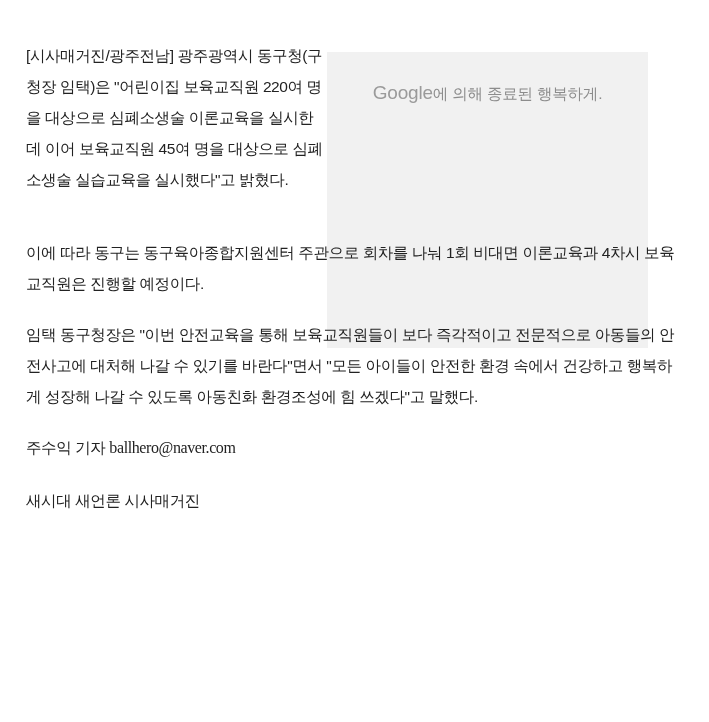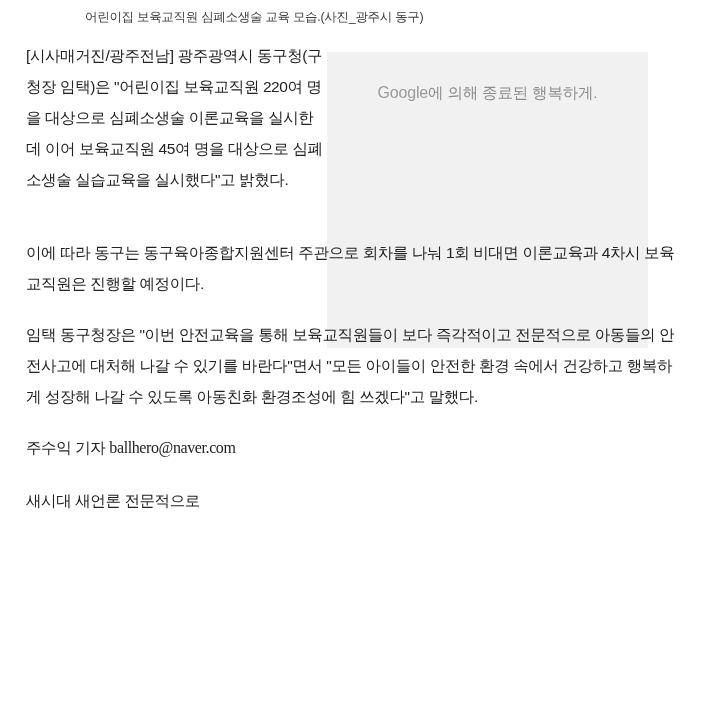--- a/index.html
+++ b/index.html
@@ -52,21 +52,21 @@
     top: 26px;
     width: 321px;
     text-align: center;
     font-size: 15.5px;
     line-height: 30px;
     color: #8c8c8c;
     letter-spacing: -0.2px;
   }
   .goog {
     font-family: "Liberation Sans", sans-serif;
-    font-size: 16px;
+    font-size: 19px;
     color: #9a9a9a;
     letter-spacing: -0.2px;
   }
   p.para {
     margin: 0;
     font-size: 15.5px;
     line-height: 31px;
     color: #222222;
     letter-spacing: -0.4px;
   }
@@ -84,21 +84,20 @@
   .email {
     font-family: "Liberation Serif", serif;
     font-size: 16px;
   }
 </style>
 </head>
 <body>
 
 <div class="page">
 
-  <div class="caption">어린이집 보육교직원 심폐소생술 교육 모습.(사진_광주시 동구)</div>
 
   <div class="ad-box">
     <div class="ad-text"><span class="goog">Google</span><span>에 의해 종료된 행복하게.</span></div>
   </div>
 
   <div class="article">
 
     <p class="para wrap-narrow">[시사매거진/광주전남] 광주광역시 동구청(구청장 임택)은 "어린이집 보육교직원 220여 명을 대상으로 심폐소생술 이론교육을 실시한 데 이어 보육교직원 45여 명을 대상으로 심폐소생술 실습교육을 실시했다"고 밝혔다.</p>
     <div class="spacer-1"></div>
 
@@ -106,16 +105,16 @@
 
     <p class="para full">이에 따라 동구는 동구육아종합지원센터 주관으로 회차를 나눠 1회 비대면 이론교육과 4차시 보육교직원은 진행할 예정이다.</p>
     <div class="spacer-3"></div>
 
     <p class="para full">임택 동구청장은 "이번 안전교육을 통해 보육교직원들이 보다 즉각적이고 전문적으로 아동들의 안전사고에 대처해 나갈 수 있기를 바란다"면서 "모든 아이들이 안전한 환경 속에서 건강하고 행복하게 성장해 나갈 수 있도록 아동친화 환경조성에 힘 쓰겠다"고 말했다.</p>
     <div class="spacer-4"></div>
 
     <p class="para full"><span>주수익 기자 </span><span class="email">ballhero@naver.com</span></p>
     <div class="spacer-5"></div>
 
-    <p class="para full">새시대 새언론 전문적으로</p>
+    <p class="para full">새시대 새언론 시사매거진</p>
 
   </div>
 </div>
 
 </body></html>

